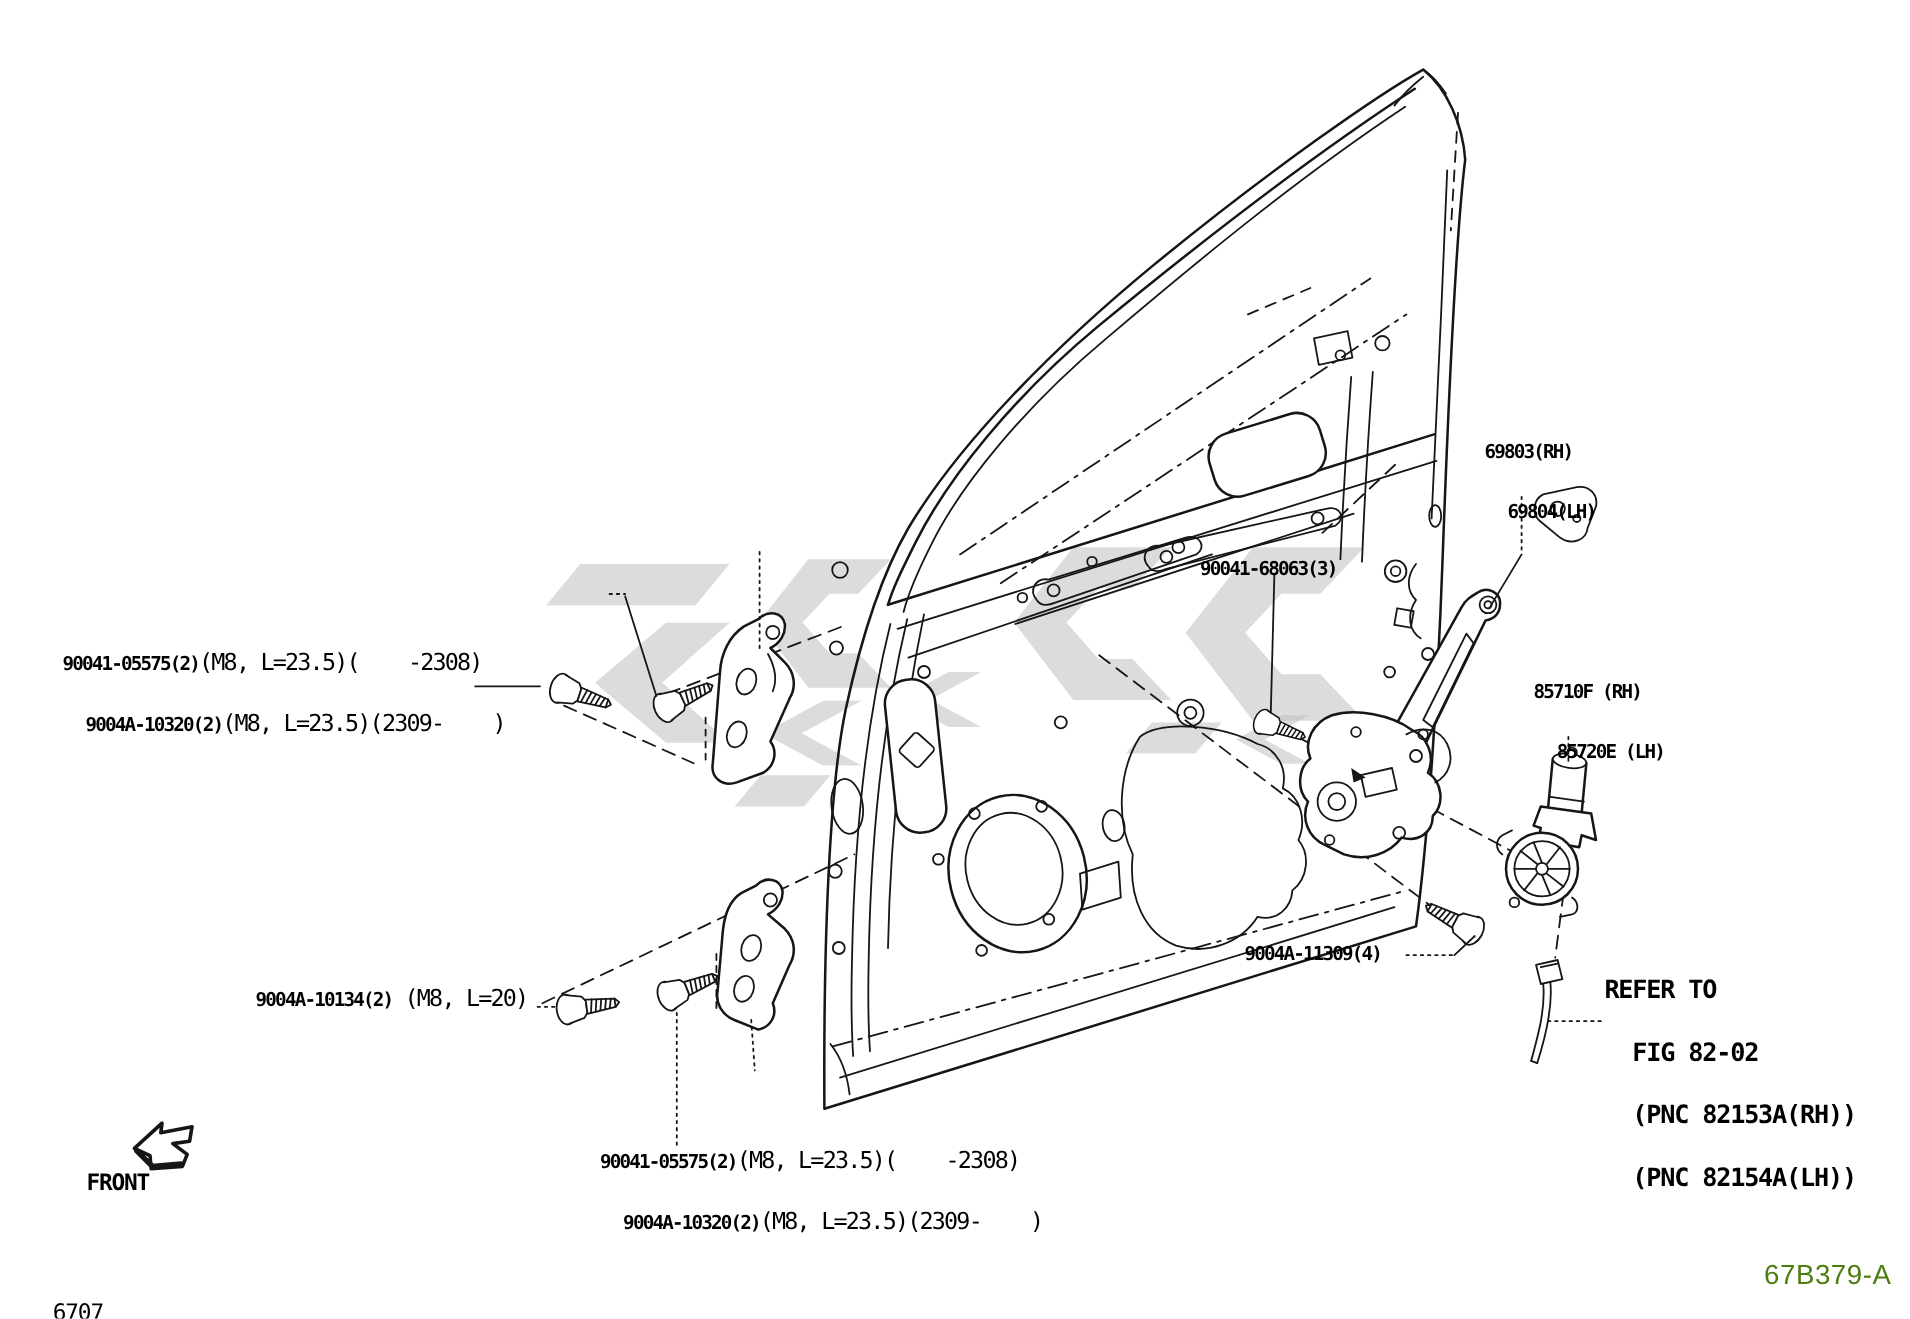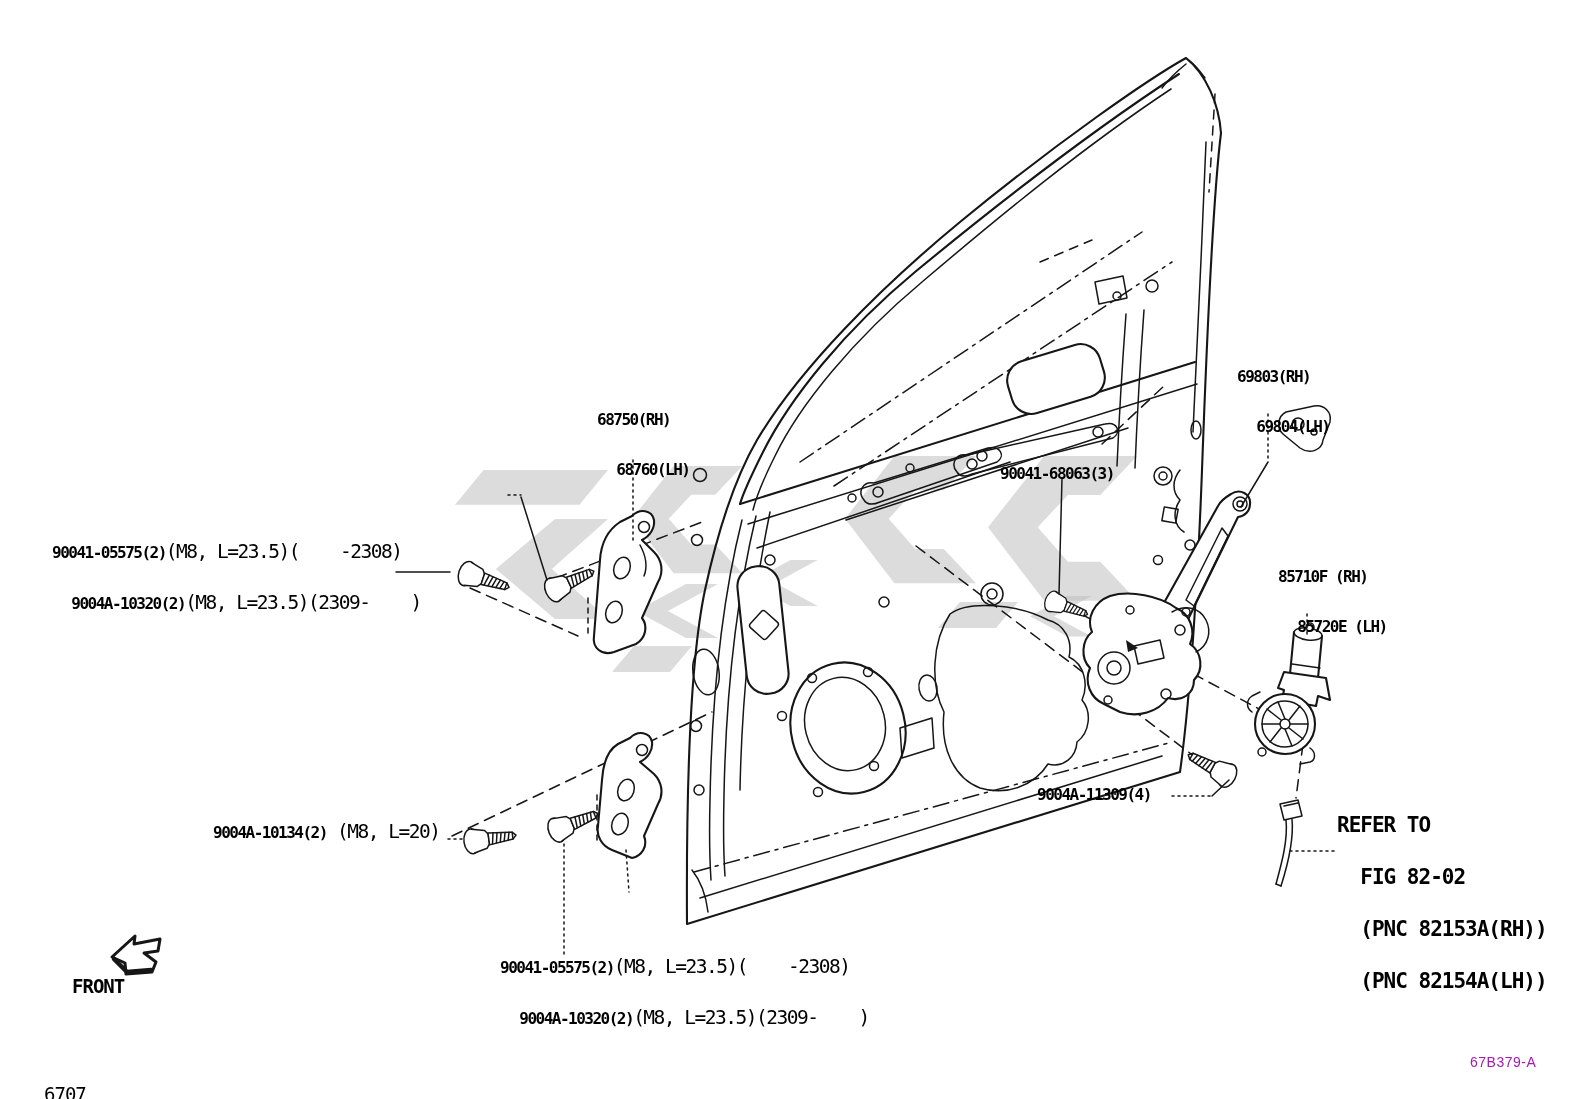--- a/index.html
+++ b/index.html
@@ -8,21 +8,21 @@
   svg{position:absolute;left:0;top:0;}
   .ln{fill:none;stroke:#161616;stroke-width:2.1;stroke-linecap:round;stroke-linejoin:round;}
   .thin{stroke-width:1.5;}
   .fillw{fill:#fff;}
   .lbl{position:absolute;white-space:pre;line-height:25px;}
   .pn{font-weight:700;font-size:16px;letter-spacing:-1.5px;}
   .spec{font-weight:400;font-size:19.5px;letter-spacing:-1.5px;}
   .note{font-weight:700;font-size:21px;letter-spacing:-1px;line-height:26px;}
   .small{font-weight:700;font-size:19px;letter-spacing:-1px;}
   .corner{font-family:"Liberation Sans","DejaVu Sans",sans-serif;font-weight:400;
-          font-size:14px;letter-spacing:.5px;color:#a21caf;}
+          font-size:23px;letter-spacing:.5px;color:#4d7c0f;}
   .wm{fill:#bfbfbf;opacity:.55;stroke:none;}
 </style>
 </head>
 <body>
 
 <div id="stage">
 
 <svg width="1592" height="1099" viewBox="0 0 1592 1099">
   <defs>
     <g id="bolt">
@@ -239,22 +239,20 @@
     <path stroke-dasharray="2 4" d="M 626,850 L 629,892"></path>
     <path stroke-dasharray="2 4" d="M 564,844 L 564,956"></path>
   </g>
 
   <g>
     <path d="M 112,957 L 135,936 L 134,944 L 160,939 L 158,951 L 144,953 L 156,962 L 152,972 L 126,974 L 125,963 Z" fill="#fff" stroke="#161616" stroke-width="3" stroke-linejoin="round"></path>
     <path d="M 114,959 L 127,972 L 151,970" fill="none" stroke="#161616" stroke-width="4.5" stroke-linecap="round"></path>
   </g>
 </svg>
 
-  <div class="lbl" style="left:597px;top:407px;"><span class="pn">68750(RH)</span><br>
-  <span class="pn">68760(LH)</span></div>
 
 
   <div class="lbl" style="left:52px;top:539px;"><span class="pn">90041-05575(2)</span><span class="spec">(M8, L=23.5)(    -2308)</span><br>
   <span class="pn">9004A-10320(2)</span><span class="spec">(M8, L=23.5)(2309-    )</span></div>
 
   <div class="lbl" style="left:1000px;top:461px;"><span class="pn">90041-68063(3)</span></div>
 
   <div class="lbl" style="left:1237px;top:364px;"><span class="pn">69803(RH)</span><br>
   <span class="pn">69804(LH)</span></div>
 

